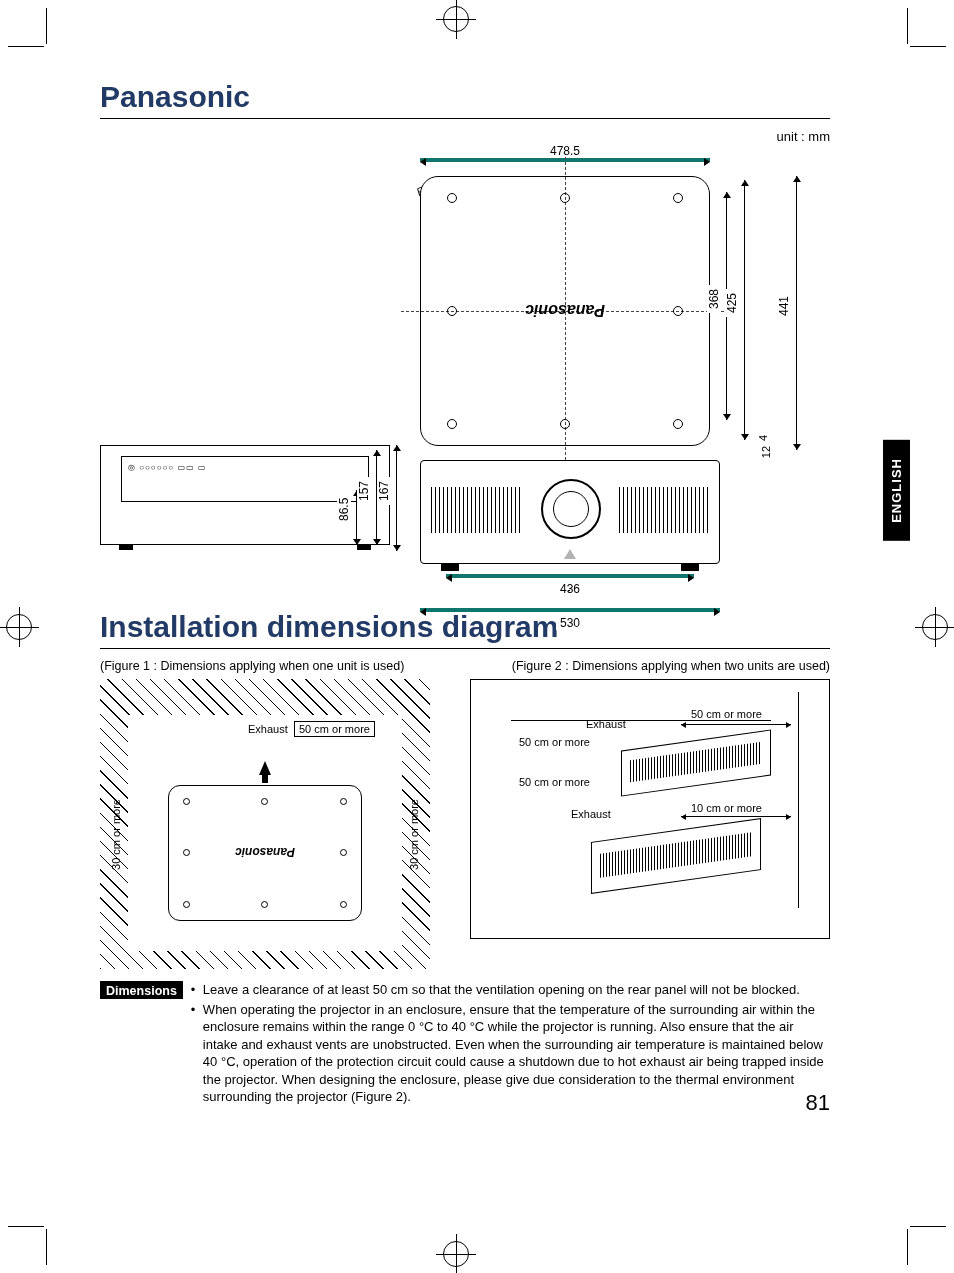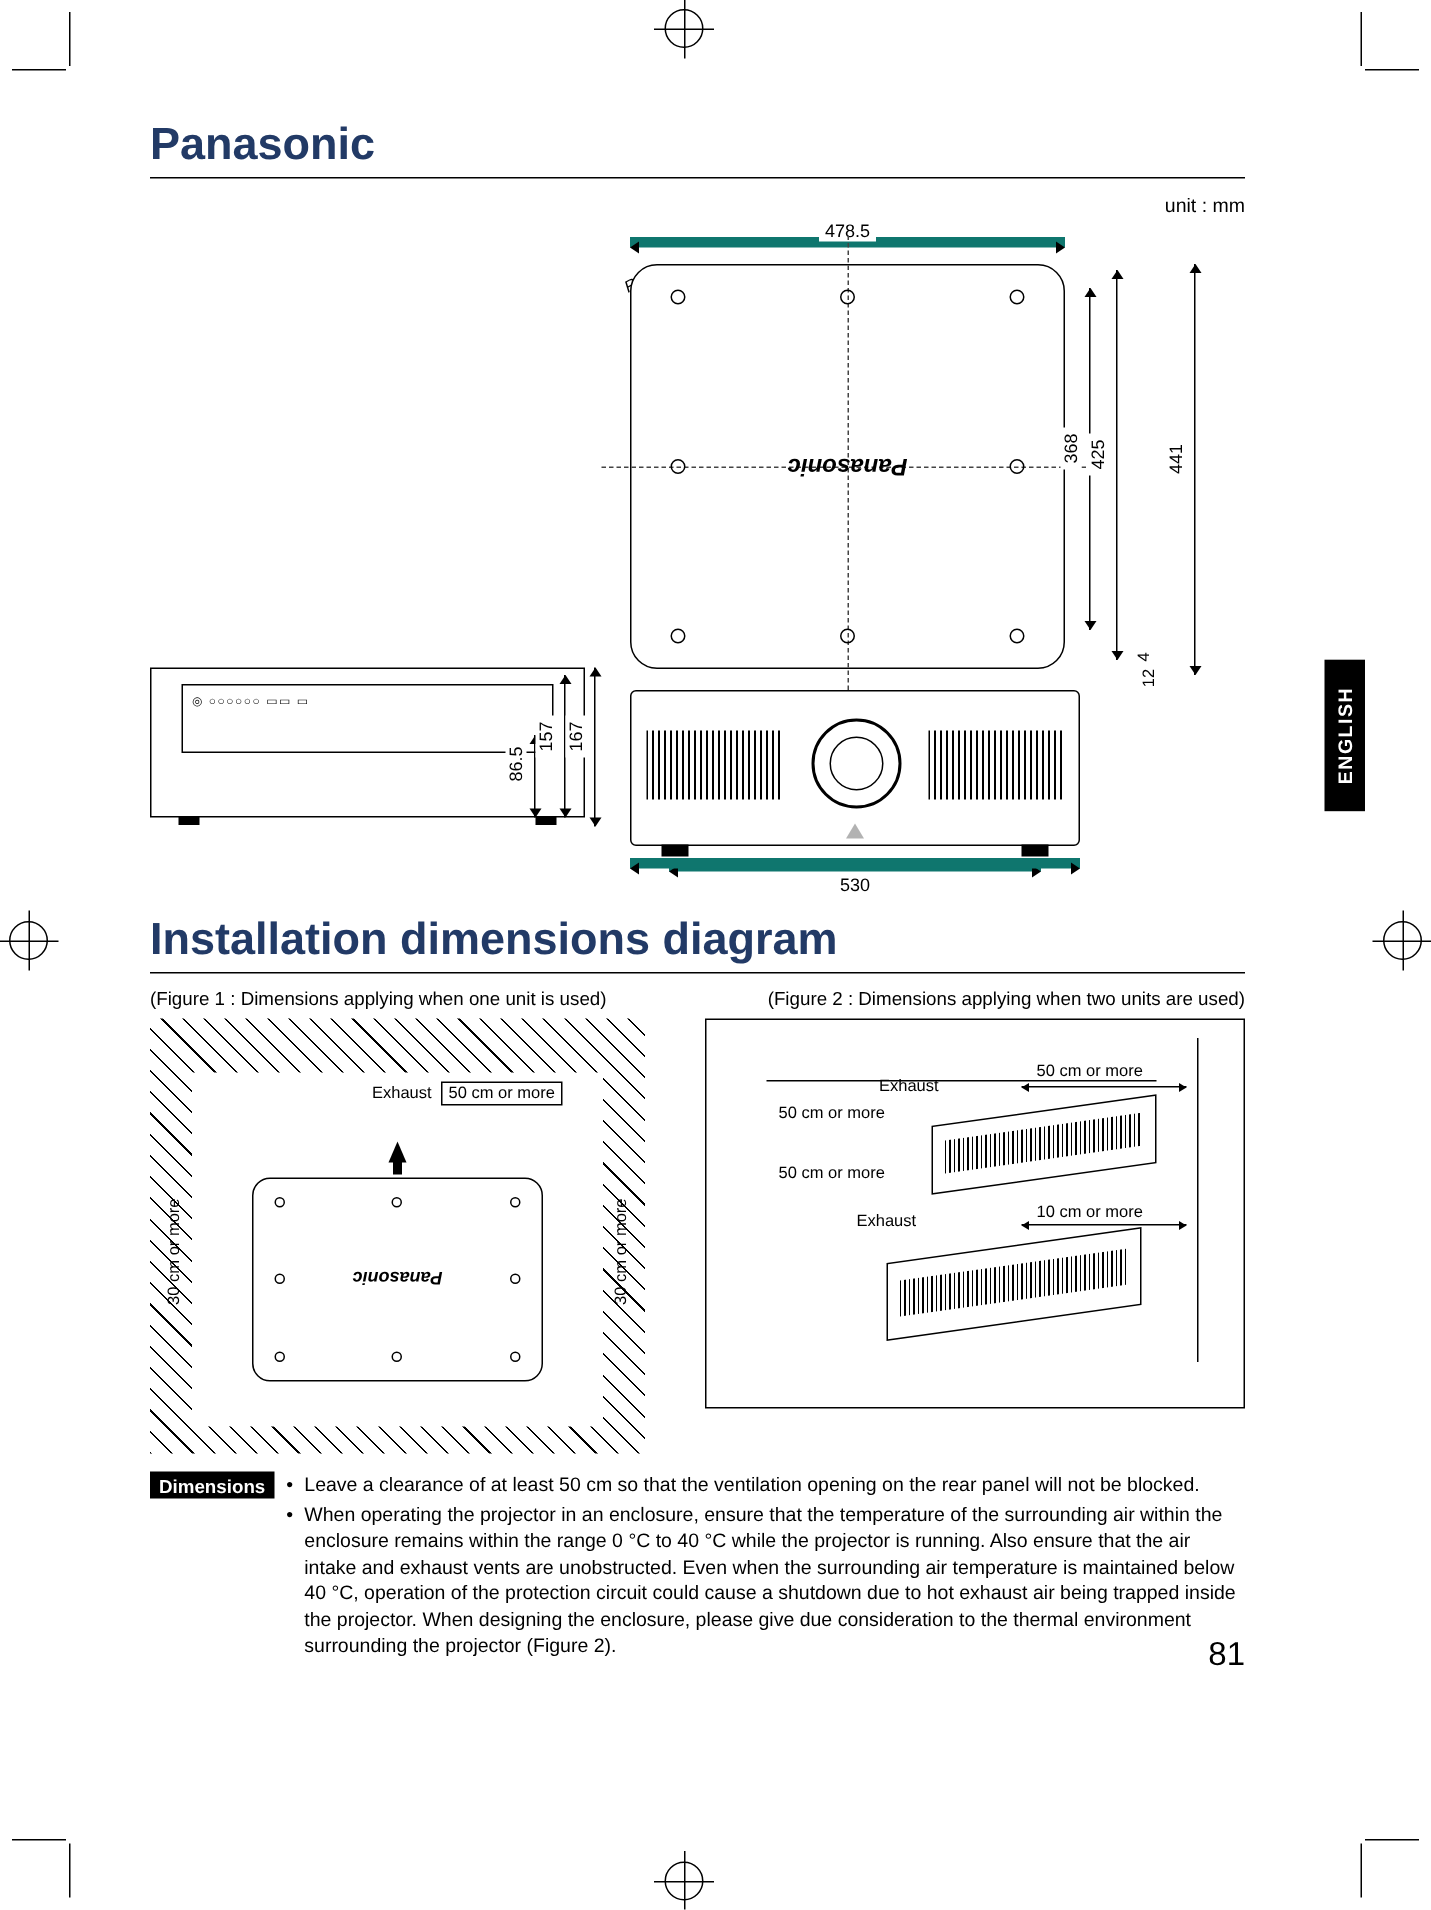--- a/index.html
+++ b/index.html
@@ -62,21 +62,21 @@
     position: absolute; width: 100%; text-align: center; top: 50%; margin-top: -10px;
     font-weight: bold; font-style: italic; font-size: 16px;
     transform: scale(-1,-1);
   }
   .topview .centerline-h { position: absolute; left: -20px; right: -20px; top: 50%; border-top: 1px dashed #444; }
   .topview .centerline-v { position: absolute; top: -20px; bottom: -20px; left: 50%; border-left: 1px dashed #444; }
 
   .dimline {
     position: absolute; font-size: 12px; text-align: center;
   }
-  .dimline.horiz { border-top: 7px solid #0f766e; height: 12px; }
+  .dimline.horiz { border-top: 4px solid #0f766e; height: 12px; }
   .dimline.horiz::before, .dimline.horiz::after {
     content: ""; position: absolute; top: -4px; width: 0; height: 0;
     border-top: 4px solid transparent; border-bottom: 4px solid transparent;
   }
   .dimline.horiz::before { left: 0; border-right: 6px solid #000; }
   .dimline.horiz::after  { right: 0; border-left: 6px solid #000; }
   .dimline.horiz span { position: relative; top: -18px; background: #fff; padding: 0 4px; }
 
   .dimline.vert { border-left: 1px solid #000; width: 12px; }
   .dimline.vert::before, .dimline.vert::after {
@@ -288,21 +288,21 @@
       <div class="grille" style="left:10px;"></div>
       <div class="grille" style="right:10px;"></div>
       <div class="lens"></div>
       <div class="tri"></div>
       <div class="foot" style="left:20px;"></div>
       <div class="foot" style="right:20px;"></div>
     </div>
     <div class="dimline horiz" style="left:346px; width:248px; top:424px;text-decoration:underline;">
       <span style="top:4px;">436</span>
     </div>
-    <div class="dimline horiz" style="left:320px; width:300px; top:422px;">
+    <div class="dimline horiz" style="left:320px; width:300px; top:458px;">
       <span style="top:4px;">530</span>
     </div>
   </div>
 
   <div class="h1">Installation dimensions diagram</div>
 
   <div class="fig-row">
     <div class="fig-caption">(Figure 1 : Dimensions applying when one unit is used)</div>
     <div class="fig-caption">(Figure 2 : Dimensions applying when two units are used)</div>
   </div>

